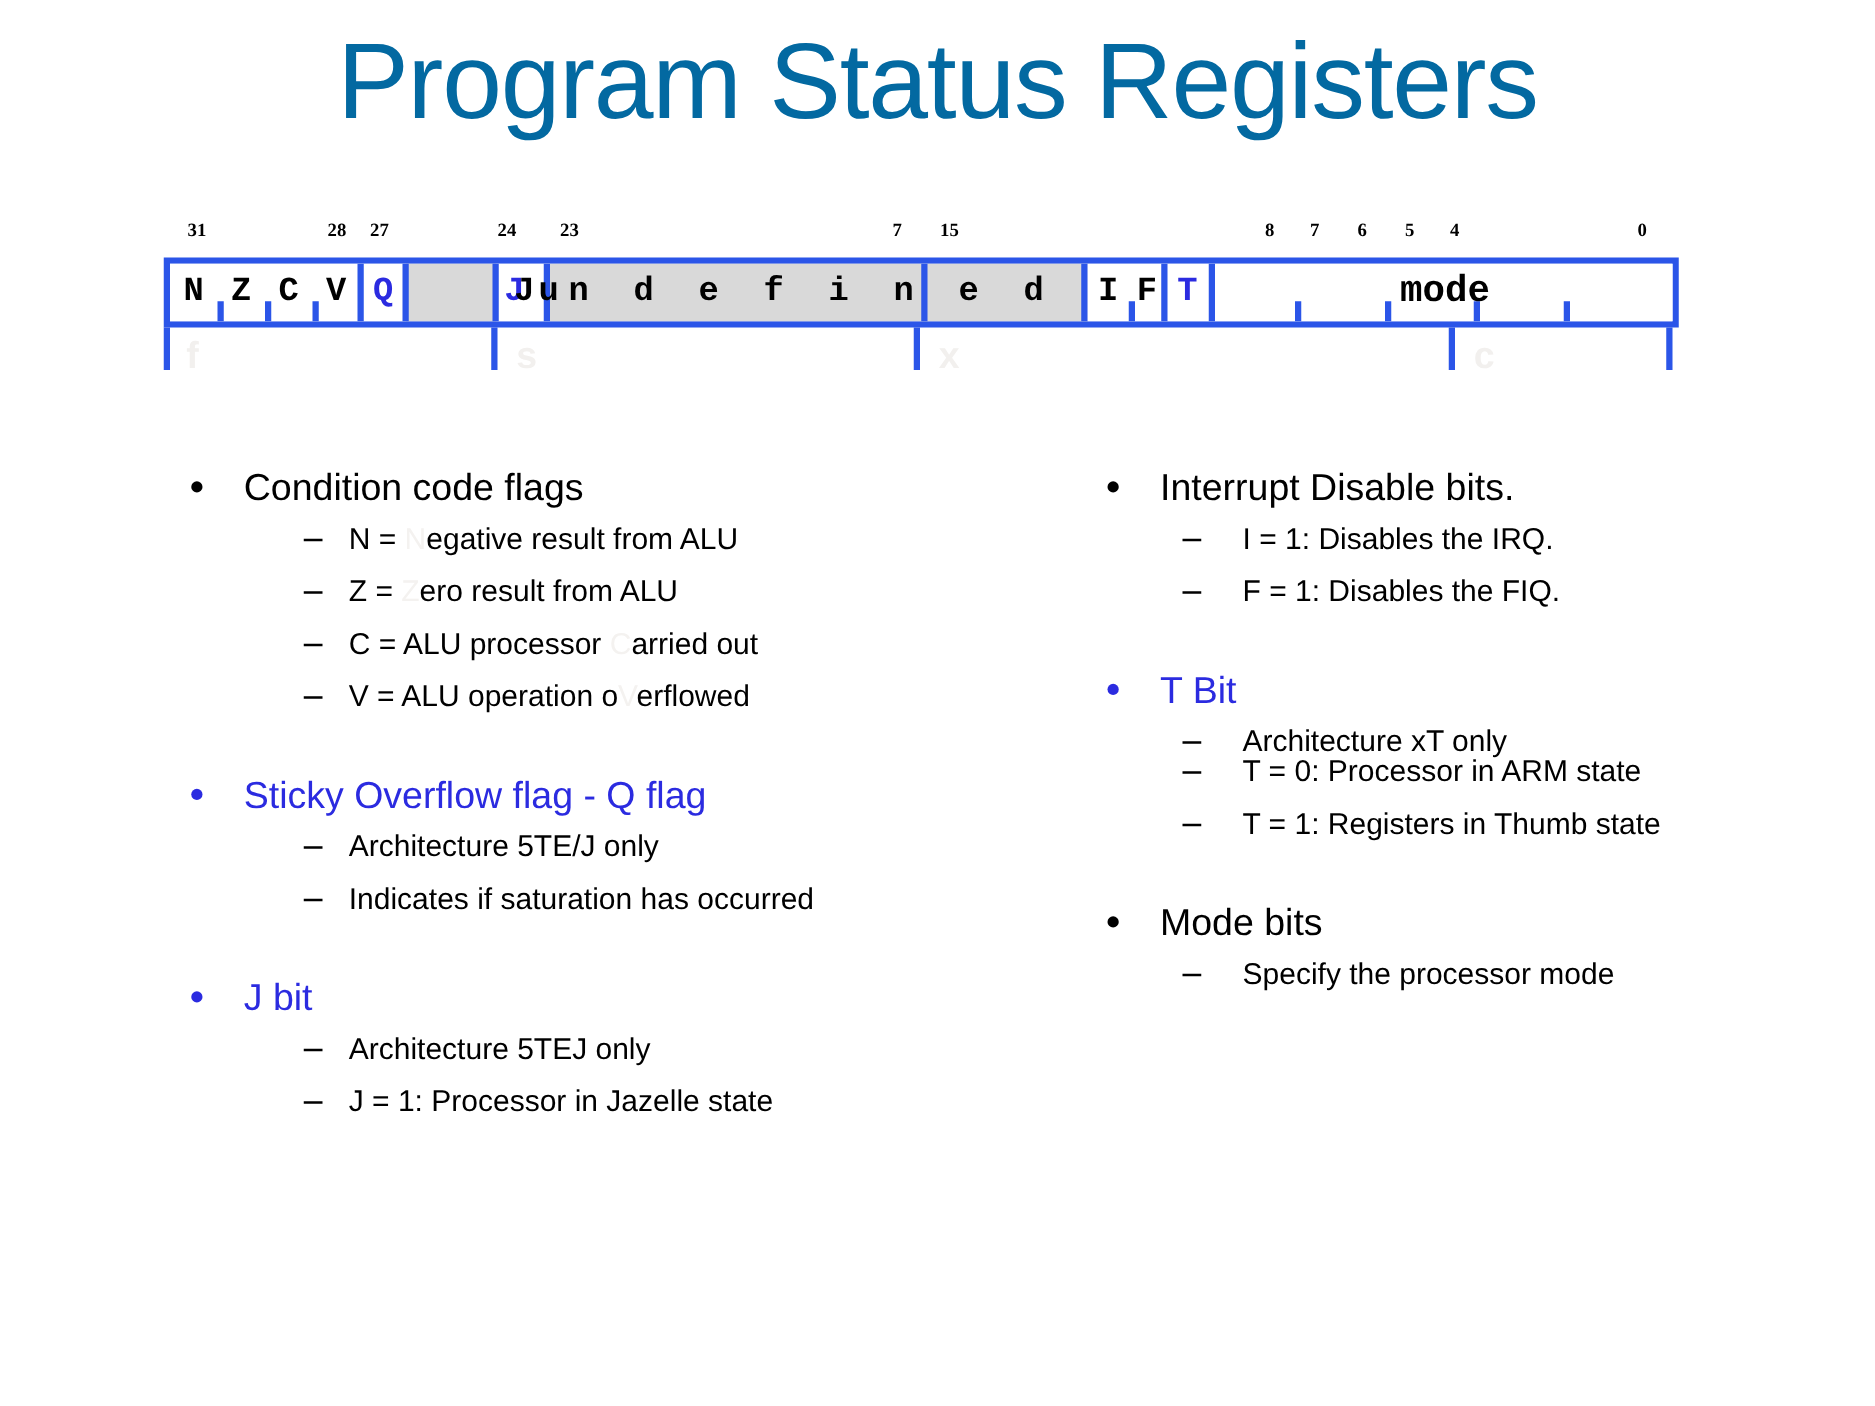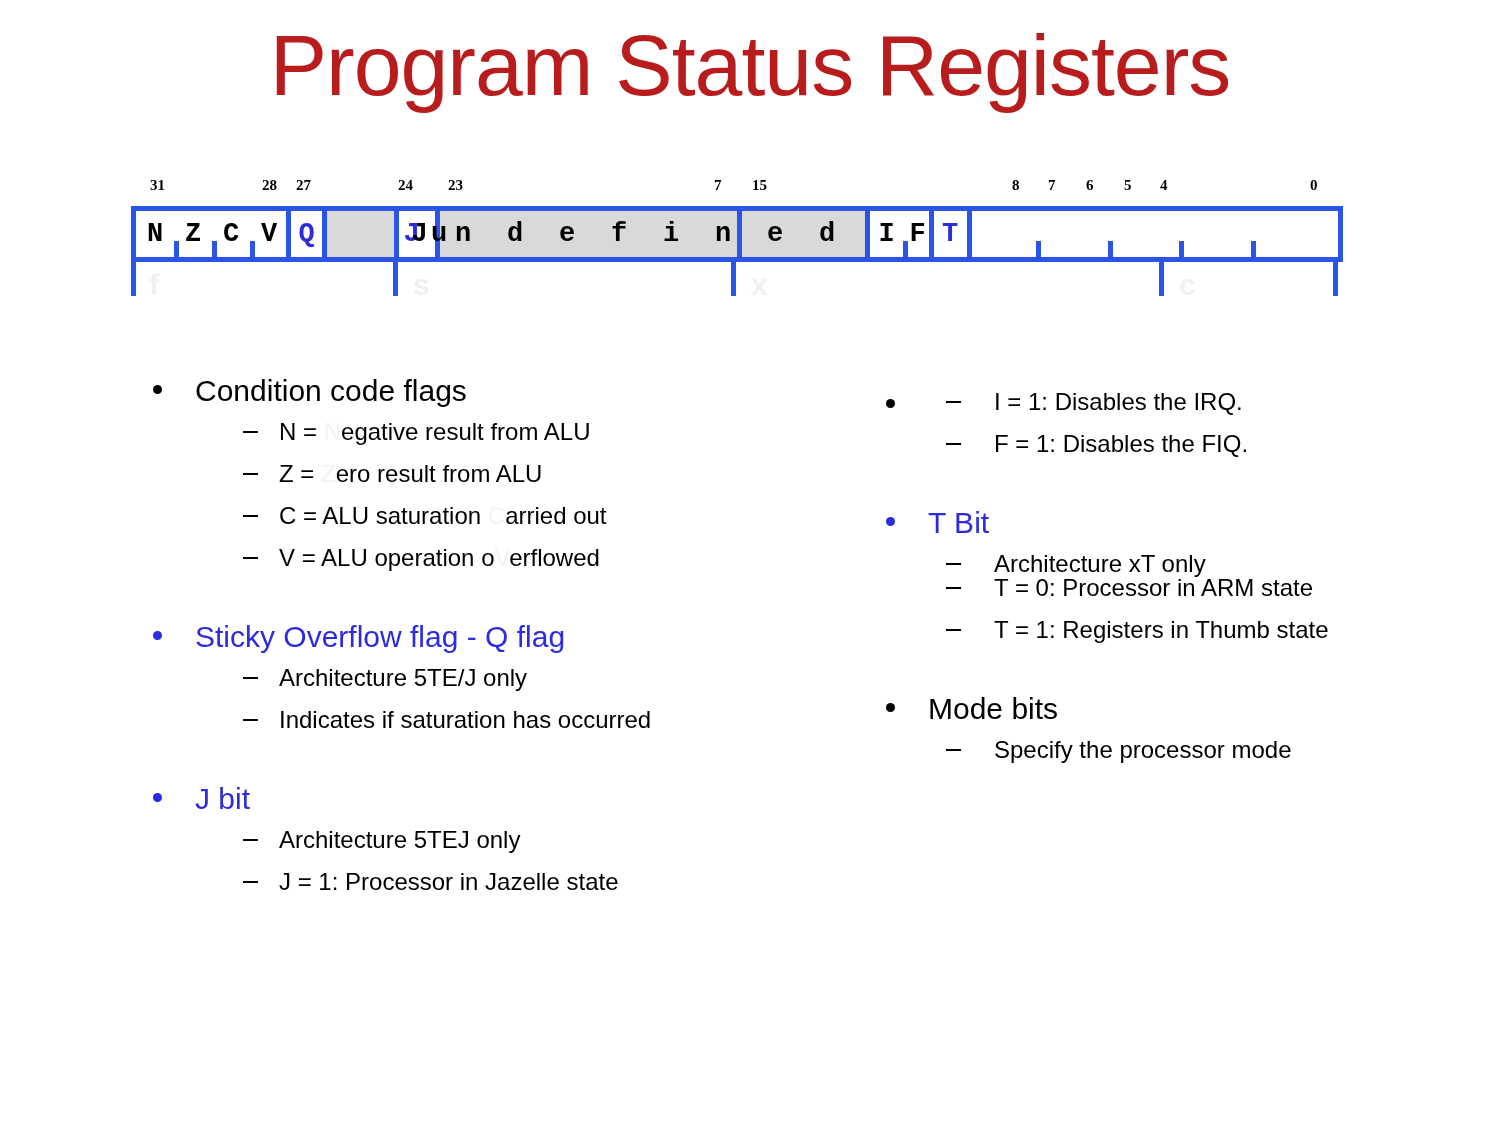--- a/index.html
+++ b/index.html
@@ -20,21 +20,21 @@
   #slide-title {
     position: absolute;
     left: 0;
     top: 22px;
     width: 1500px;
     text-align: center;
     font-size: 86px;
     line-height: 1.0;
     font-weight: 400;
     letter-spacing: -1px;
-    color: #b91c1c;
+    color: #0369a1;
     white-space: nowrap;
   }
 
   
   #register-diagram {
     position: absolute;
     left: 131px;
     top: 178px;
     width: 1212px;
     height: 120px;
@@ -254,20 +254,21 @@
         <div class="cellglyph black" style="left: 364px; width: 30px;">d</div>
         <div class="cellglyph black" style="left: 416px; width: 30px;">e</div>
         <div class="cellglyph black" style="left: 468px; width: 30px;">f</div>
         <div class="cellglyph black" style="left: 520px; width: 30px;">i</div>
         <div class="cellglyph black" style="left: 572px; width: 30px;">n</div>
         <div class="cellglyph black" style="left: 624px; width: 30px;">e</div>
         <div class="cellglyph black" style="left: 676px; width: 30px;">d</div>
         <div class="cellglyph black" style="left: 734px; width: 33px;">I</div>
         <div class="cellglyph black" style="left: 765px; width: 33px;">F</div>
         <div class="cellglyph blue" style="left: 796px; width: 36px;">T</div>
+        <div class="modelabel" style="left: 920px; width: 200px;">mode</div>
       </div>
   </div>
 
   <div id="fsxc-band">
       <div class="band-sep" style="left: 0px;"></div>
       <div class="band-label" style="left: 18px;">f</div>
       <div class="band-sep" style="left: 262px;"></div>
       <div class="band-label" style="left: 282px;">s</div>
       <div class="band-sep" style="left: 600px;"></div>
       <div class="band-label" style="left: 620px;">x</div>
@@ -276,37 +277,37 @@
       <div class="band-sep" style="left: 1202px;"></div>
     </div>
 
 </div>
 
 <div class="col" id="col-left">
     <div class="blk" style="margin-bottom: 52px;">
       <div class="l1" style="margin-bottom: 14px;"><span class="dot"></span><span>Condition code flags</span></div>
       <div class="l2" style="margin-bottom: 18px;"><span class="dash"></span><span>N = </span><span class="ghost">N</span><span>egative result from ALU</span></div>
       <div class="l2" style="margin-bottom: 18px;"><span class="dash"></span><span>Z = </span><span class="ghost">Z</span><span>ero result from ALU</span></div>
-      <div class="l2" style="margin-bottom: 18px;"><span class="dash"></span><span>C = ALU saturation </span><span class="ghost">C</span><span>arried out</span></div>
+      <div class="l2" style="margin-bottom: 18px;"><span class="dash"></span><span>C = ALU processor </span><span class="ghost">C</span><span>arried out</span></div>
       <div class="l2" style="margin-bottom: 18px;"><span class="dash"></span><span>V = ALU operation o</span><span class="ghost">V</span><span>erflowed</span></div>
     </div>
     <div class="blk" style="margin-bottom: 52px;">
       <div class="l1 accent" style="margin-bottom: 14px;"><span class="dot"></span><span>Sticky Overflow flag - Q flag</span></div>
       <div class="l2" style="margin-bottom: 18px;"><span class="dash"></span><span>Architecture 5TE/J only</span></div>
       <div class="l2" style="margin-bottom: 18px;"><span class="dash"></span><span>Indicates if saturation has occurred</span></div>
     </div>
     <div class="blk" style="margin-bottom: 52px;">
       <div class="l1 accent" style="margin-bottom: 14px;"><span class="dot"></span><span>J bit</span></div>
       <div class="l2" style="margin-bottom: 18px;"><span class="dash"></span><span>Architecture 5TEJ only</span></div>
       <div class="l2" style="margin-bottom: 18px;"><span class="dash"></span><span>J = 1: Processor in Jazelle state</span></div>
     </div>
   </div>
 <div class="col" id="col-right">
     <div class="blk" style="margin-bottom: 52px;">
-      <div class="l1" style="margin-bottom: 14px;"><span class="dot"></span></div>
+      <div class="l1" style="margin-bottom: 14px;"><span class="dot"></span><span>Interrupt Disable bits.</span></div>
       <div class="l2" style="margin-bottom: 18px;"><span class="dash"></span><span>I  = 1: Disables the IRQ.</span></div>
       <div class="l2" style="margin-bottom: 18px;"><span class="dash"></span><span>F = 1: Disables the FIQ.</span></div>
     </div>
     <div class="blk" style="margin-bottom: 52px;">
       <div class="l1 accent" style="margin-bottom: 14px;"><span class="dot"></span><span>T Bit</span></div>
       <div class="l2" style=""><span class="dash"></span><span>Architecture xT only</span></div>
       <div class="l2" style="margin-bottom: 18px;"><span class="dash"></span><span>T = 0: Processor in ARM state</span></div>
       <div class="l2" style="margin-bottom: 18px;"><span class="dash"></span><span>T = 1: Registers in Thumb state</span></div>
     </div>
     <div class="blk" style="margin-bottom: 52px;">

